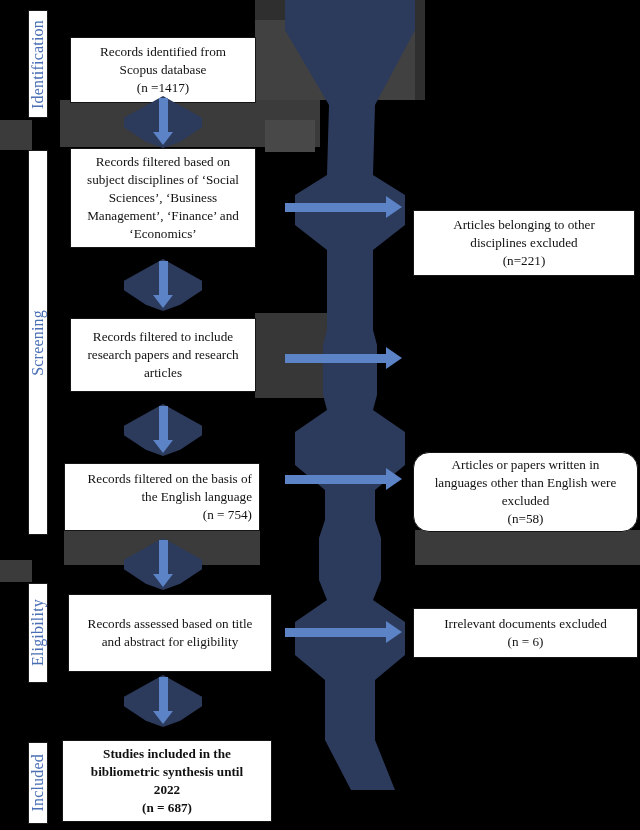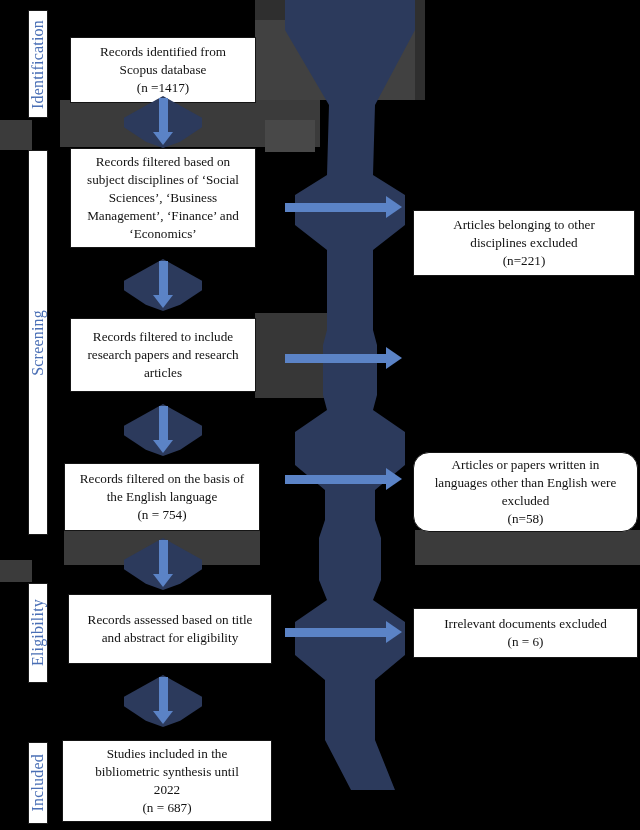--- a/index.html
+++ b/index.html
@@ -193,29 +193,29 @@
   </div>
 
   <div class="flow-box" style="left:70px;top:318px;width:186px;height:74px;">
     <span class="boxtext">Records filtered to include<br>research papers and research<br>articles</span>
   </div>
 
   <div class="flow-box" style="left:70px;top:148px;width:186px;height:100px;">
     <span class="boxtext">Records filtered based on<br>subject disciplines of ‘Social<br>Sciences’, ‘Business<br>Management’, ‘Finance’ and<br>‘Economics’</span>
   </div>
 
-  <div class="flow-box" style="left:64px;top:463px;width:196px;height:68px;">
+  <div class="flow-box" style="left:64px;top:463px;width:196px;height:68px;text-align:right;">
     <span class="boxtext">Records filtered on the basis of<br>the English language<br>(n = 754)</span>
   </div>
 
-  <div class="flow-box" style="left:68px;top:594px;width:204px;height:70px;">
+  <div class="flow-box" style="left:68px;top:594px;width:204px;height:78px;">
     <span class="boxtext">Records assessed based on title<br>and abstract for eligibility</span>
   </div>
 
-  <div class="flow-box" style="left:62px;top:740px;width:210px;height:82px;">
+  <div class="flow-box" style="left:62px;top:740px;width:210px;height:82px;font-weight:bold;">
     <span class="boxtext">Studies included in the<br>bibliometric synthesis until<br>2022<br>(n = 687)</span>
   </div>
 
   <div class="flow-box" style="left:413px;top:175px;width:222px;height:66px;margin-top:35px;">
     <span class="boxtext">Articles belonging to other<br>disciplines excluded<br>(n=221)</span>
   </div>
 
 
   <div class="flow-box" style="left:413px;top:452px;width:225px;height:80px;border-radius:16px;">
     <span class="boxtext">Articles or papers written in<br>languages other than English were<br>excluded<br>(n=58)</span>

